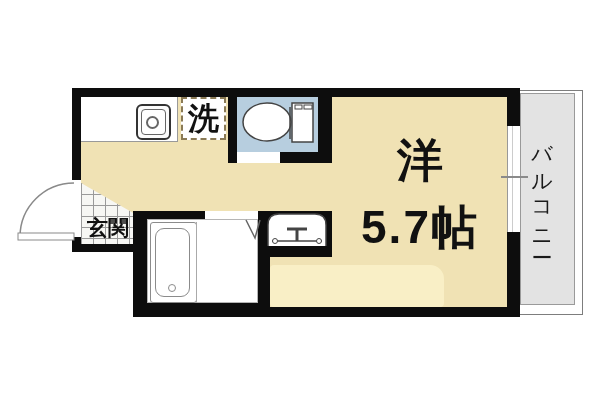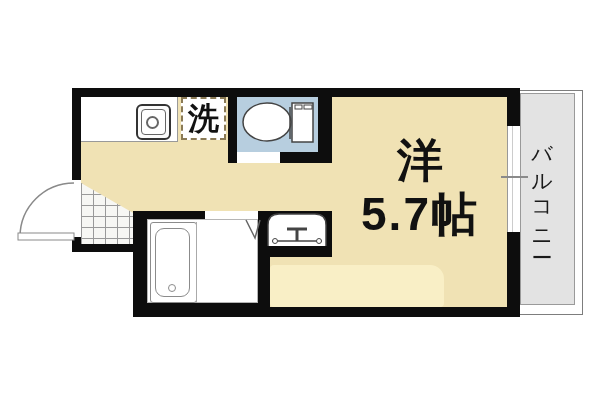--- a/index.html
+++ b/index.html
@@ -61,21 +61,21 @@
   .wall-right { left:507px; top:97px; width:13px; height:220px; }
   
   .window { left:507px; top:126px; width:14px; height:106px; background:#fff; border-left:1px solid #999; border-right:1px solid #999; }
   .window-pane-line { left:512px; top:126px; width:1px; height:106px; background:#ccc; }
   .window-tick { left:501px; top:176px; width:27px; height:2px; background:#8a8a8a; }
   
   .overlay-svg { left:0; top:0; pointer-events:none; }
   
   .main-label { left:320px; top:134px; width:200px; text-align:center; color:#111; font-weight:600; }
   .main-label .line1 { font-size:46px; line-height:52px; }
-  .main-label .line2 { font-size:46px; line-height:56px; letter-spacing:2px; }
+  .main-label .line2 { font-size:46px; line-height:56px; letter-spacing:2px;margin-top:13px; }
   
   .watermark-box { left:270px; top:265px; width:174px; height:42px; background:var(--watermark_box,rgba(255,248,210,0.6));
                    border-radius:4px 14px 4px 4px; }
   .watermark { left:146px; top:262px; font-size:70px; font-weight:700; line-height:70px; letter-spacing:-2px; white-space:nowrap; }
   .wm-gray { color:var(--watermark_gray,rgba(175,175,175,0.75)); }
   .wm-yellow { color:var(--watermark_yellow,rgba(195,175,105,0.8)); }
 </style>
 </head>
 <body>
 
@@ -102,20 +102,21 @@
   <div class="abs toilet-door-gap"></div>
   <svg class="abs toilet-svg" width="86" height="48" viewBox="0 0 86 48">
     <rect x="52" y="4" width="21" height="39" fill="#fff" stroke="#444" stroke-width="1.5"></rect>
     <rect x="55" y="6" width="7" height="4" fill="#fff" stroke="#444"></rect>
     <rect x="64" y="6" width="8" height="4" fill="#fff" stroke="#444"></rect>
     <ellipse cx="27" cy="23" rx="24" ry="19" fill="#fff" stroke="#444" stroke-width="1.5"></ellipse>
     <line x1="50" y1="8" x2="50" y2="40" stroke="#444" stroke-width="1.5"></line>
   </svg>
 
   <div class="abs entrance-hatch"></div>
+  <div class="abs entrance-label">玄関</div>
 
   <div class="abs bathroom-block"></div>
   <div class="abs bathroom-door-notch"></div>
   <div class="abs bathroom-room"></div>
   <div class="abs tub-outer"></div>
   <div class="abs tub-inner"></div>
   <div class="abs tub-edge-line"></div>
   <div class="abs tub-drain"></div>
 
   <div class="abs basin-block"></div>

